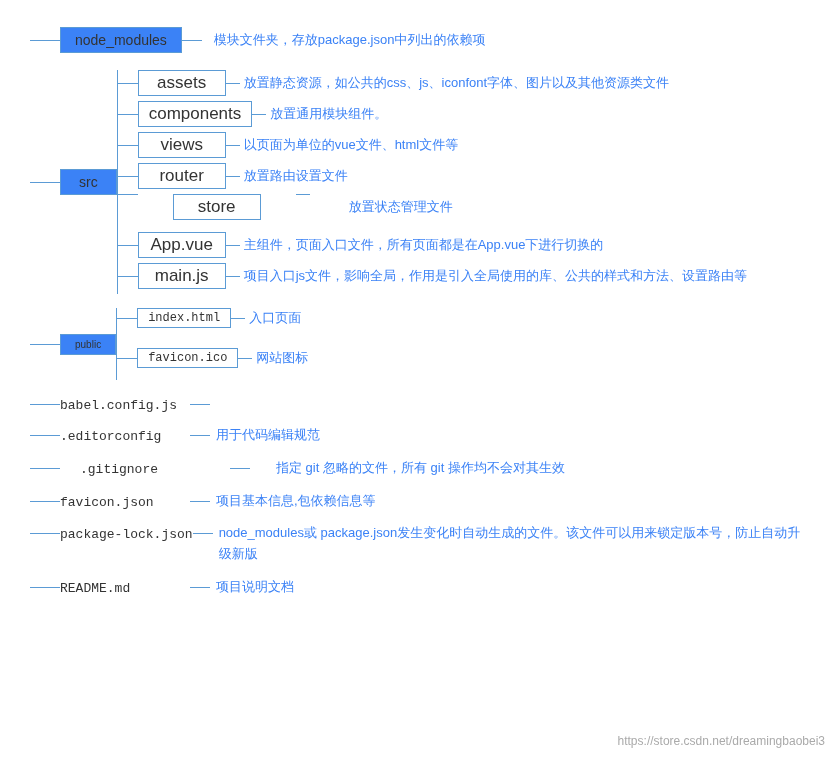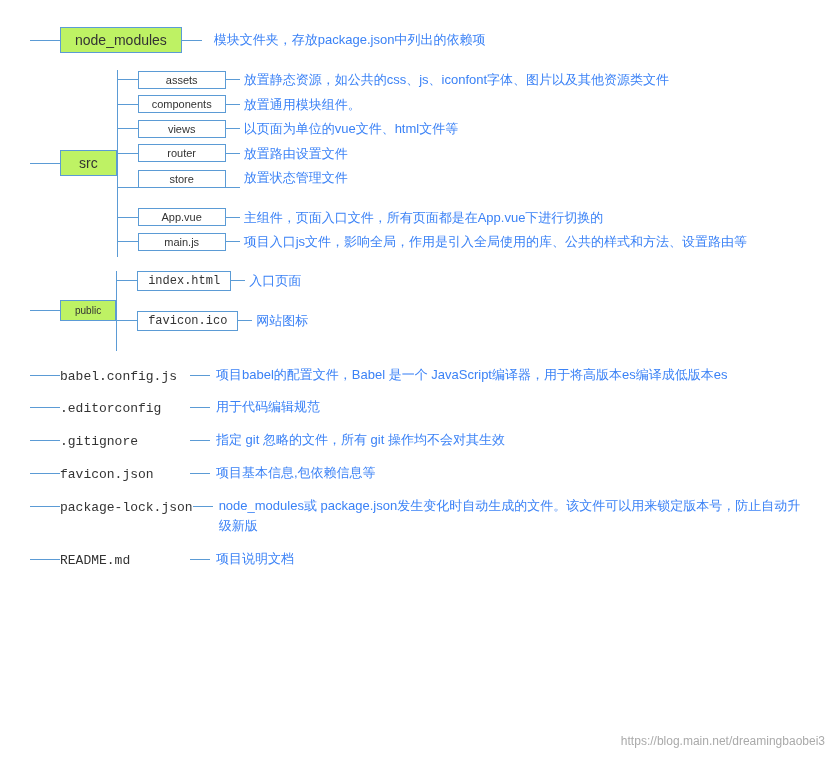--- a/index.html
+++ b/index.html
@@ -11,26 +11,26 @@
       padding: 16px 20px;
       width: 835px;
       min-height: 758px;
     }
 
     .label-box {
       border: 1px solid #5b9bd5;
       background: #fff;
       padding: 2px 10px;
       white-space: nowrap;
-      font-size: 11px;
+      font-size: 17px;
       color: #333;
     }
 
     .label-box.blue-bg {
-      background: #bef264;
+      background: #3b82f6;
     }
 
     .desc {
       margin-left: 12px;
       font-size: 13px;
       color: #3b82f6;
       align-self: center;
       line-height: 1.5;
     }
 
@@ -101,21 +101,21 @@
                   <div class="label-box" style="min-width: 88px; text-align: center;">views</div>
                   <div style="width: 14px; height: 1px; background: rgb(91, 155, 213); flex-shrink: 0;"></div>
                   <div class="desc" style="margin-left: 4px;">以页面为单位的vue文件、html文件等</div>
                 </div>
                 <div style="display: flex; align-items: center; margin-bottom: 5px;">
                   <div style="width: 20px; height: 1px; background: rgb(91, 155, 213); flex-shrink: 0;"></div>
                   <div class="label-box" style="min-width: 88px; text-align: center;">router</div>
                   <div style="width: 14px; height: 1px; background: rgb(91, 155, 213); flex-shrink: 0;"></div>
                   <div class="desc" style="margin-left: 4px;">放置路由设置文件</div>
                 </div>
-                <div style="display: flex; align-items: flex-end; margin-bottom: 20px;">
+                <div style="display: flex; align-items: flex-start; margin-bottom: 12px; gap: 35px;">
                   <div style="width: 20px; height: 1px; background: rgb(91, 155, 213); flex-shrink: 0;"></div>
                   <div class="label-box" style="min-width: 88px; text-align: center;">store</div>
                   <div style="width: 14px; height: 1px; background: rgb(91, 155, 213); flex-shrink: 0;"></div>
                   <div class="desc" style="margin-left: 4px;">放置状态管理文件</div>
                 </div>
                 <div style="display: flex; align-items: center; margin-bottom: 5px;">
                   <div style="width: 20px; height: 1px; background: rgb(91, 155, 213); flex-shrink: 0;"></div>
                   <div class="label-box" style="min-width: 88px; text-align: center;">App.vue</div>
                   <div style="width: 14px; height: 1px; background: rgb(91, 155, 213); flex-shrink: 0;"></div>
                   <div class="desc" style="margin-left: 4px;">主组件，页面入口文件，所有页面都是在App.vue下进行切换的</div>
@@ -141,45 +141,44 @@
     <div id="public-children-container">
         <div style="display: flex; align-items: stretch;">
           <div style="width: 1px; background: rgb(91, 155, 213); align-self: stretch;"></div>
           <div style="display: flex; flex-direction: column;">
             <div style="display: flex; align-items: center; margin-bottom: 20px;">
               <div style="width: 20px; height: 1px; background: rgb(91, 155, 213); flex-shrink: 0;"></div>
               <div class="label-box" style="min-width: 90px; text-align: center; font-family: &quot;Courier New&quot;, monospace; font-size: 12px;">index.html</div>
               <div style="width: 14px; height: 1px; background: rgb(91, 155, 213); flex-shrink: 0;"></div>
               <div class="desc" style="margin-left: 4px;">入口页面</div>
             </div>
-            <div style="display: flex; align-items: center; margin-bottom: 20px;">
+            <div style="display: flex; align-items: center; margin-bottom: 12px;">
               <div style="width: 20px; height: 1px; background: rgb(91, 155, 213); flex-shrink: 0;"></div>
               <div class="label-box" style="min-width: 90px; text-align: center; font-family: &quot;Courier New&quot;, monospace; font-size: 12px;">favicon.ico</div>
               <div style="width: 14px; height: 1px; background: rgb(91, 155, 213); flex-shrink: 0;"></div>
               <div class="desc" style="margin-left: 4px;">网站图标</div>
             </div>
           </div>
         </div>
       </div>
   </div>
 
   <div id="standalone-container">
       <div style="display: flex; align-items: flex-start; margin-bottom: 12px;">
         <div style="width: 30px; height: 1px; background: rgb(91, 155, 213); flex-shrink: 0; margin-top: 10px;"></div>
         <div style="font-size: 13px; font-family: &quot;Courier New&quot;, monospace; min-width: 130px; flex-shrink: 0; padding-top: 4px;">babel.config.js</div>
         <div style="width: 20px; height: 1px; background: rgb(91, 155, 213); flex-shrink: 0; margin-top: 10px;"></div>
-        <div class="desc" style="margin-left: 6px; line-height: 1.6;">项目babel的配置文件，Babel 是一个 JavaScript编译器，用于将高版本es编译成低版本es</div>
       </div>
       <div style="display: flex; align-items: flex-start; margin-bottom: 12px;">
         <div style="width: 30px; height: 1px; background: rgb(91, 155, 213); flex-shrink: 0; margin-top: 10px;"></div>
         <div style="font-size: 13px; font-family: &quot;Courier New&quot;, monospace; min-width: 130px; flex-shrink: 0; padding-top: 4px;">.editorconfig</div>
         <div style="width: 20px; height: 1px; background: rgb(91, 155, 213); flex-shrink: 0; margin-top: 10px;"></div>
         <div class="desc" style="margin-left: 6px; line-height: 1.6;">用于代码编辑规范</div>
       </div>
-      <div style="display: flex; align-items: flex-start; margin-bottom: 12px;">
+      <div style="display: flex; align-items: flex-start; margin-bottom: 12px; gap: 20px;">
         <div style="width: 30px; height: 1px; background: rgb(91, 155, 213); flex-shrink: 0; margin-top: 10px;"></div>
         <div style="font-size: 13px; font-family: &quot;Courier New&quot;, monospace; min-width: 130px; flex-shrink: 0; padding-top: 4px;">.gitignore</div>
         <div style="width: 20px; height: 1px; background: rgb(91, 155, 213); flex-shrink: 0; margin-top: 10px;"></div>
         <div class="desc" style="margin-left: 6px; line-height: 1.6;">指定 git 忽略的文件，所有 git 操作均不会对其生效</div>
       </div>
       <div style="display: flex; align-items: flex-start; margin-bottom: 12px;">
         <div style="width: 30px; height: 1px; background: rgb(91, 155, 213); flex-shrink: 0; margin-top: 10px;"></div>
         <div style="font-size: 13px; font-family: &quot;Courier New&quot;, monospace; min-width: 130px; flex-shrink: 0; padding-top: 4px;">favicon.json</div>
         <div style="width: 20px; height: 1px; background: rgb(91, 155, 213); flex-shrink: 0; margin-top: 10px;"></div>
         <div class="desc" style="margin-left: 6px; line-height: 1.6;">项目基本信息,包依赖信息等</div>
@@ -193,13 +192,13 @@
       <div style="display: flex; align-items: flex-start; margin-bottom: 12px;">
         <div style="width: 30px; height: 1px; background: rgb(91, 155, 213); flex-shrink: 0; margin-top: 10px;"></div>
         <div style="font-size: 13px; font-family: &quot;Courier New&quot;, monospace; min-width: 130px; flex-shrink: 0; padding-top: 4px;">README.md</div>
         <div style="width: 20px; height: 1px; background: rgb(91, 155, 213); flex-shrink: 0; margin-top: 10px;"></div>
         <div class="desc" style="margin-left: 6px; line-height: 1.6;">项目说明文档</div>
       </div>
     </div>
 
 </div>
 
-<div class="watermark">https://blog.main.net/dreamingbaobei3</div>
+<div class="watermark">https://store.csdn.net/dreamingbaobei3</div>
 
 </body></html>

